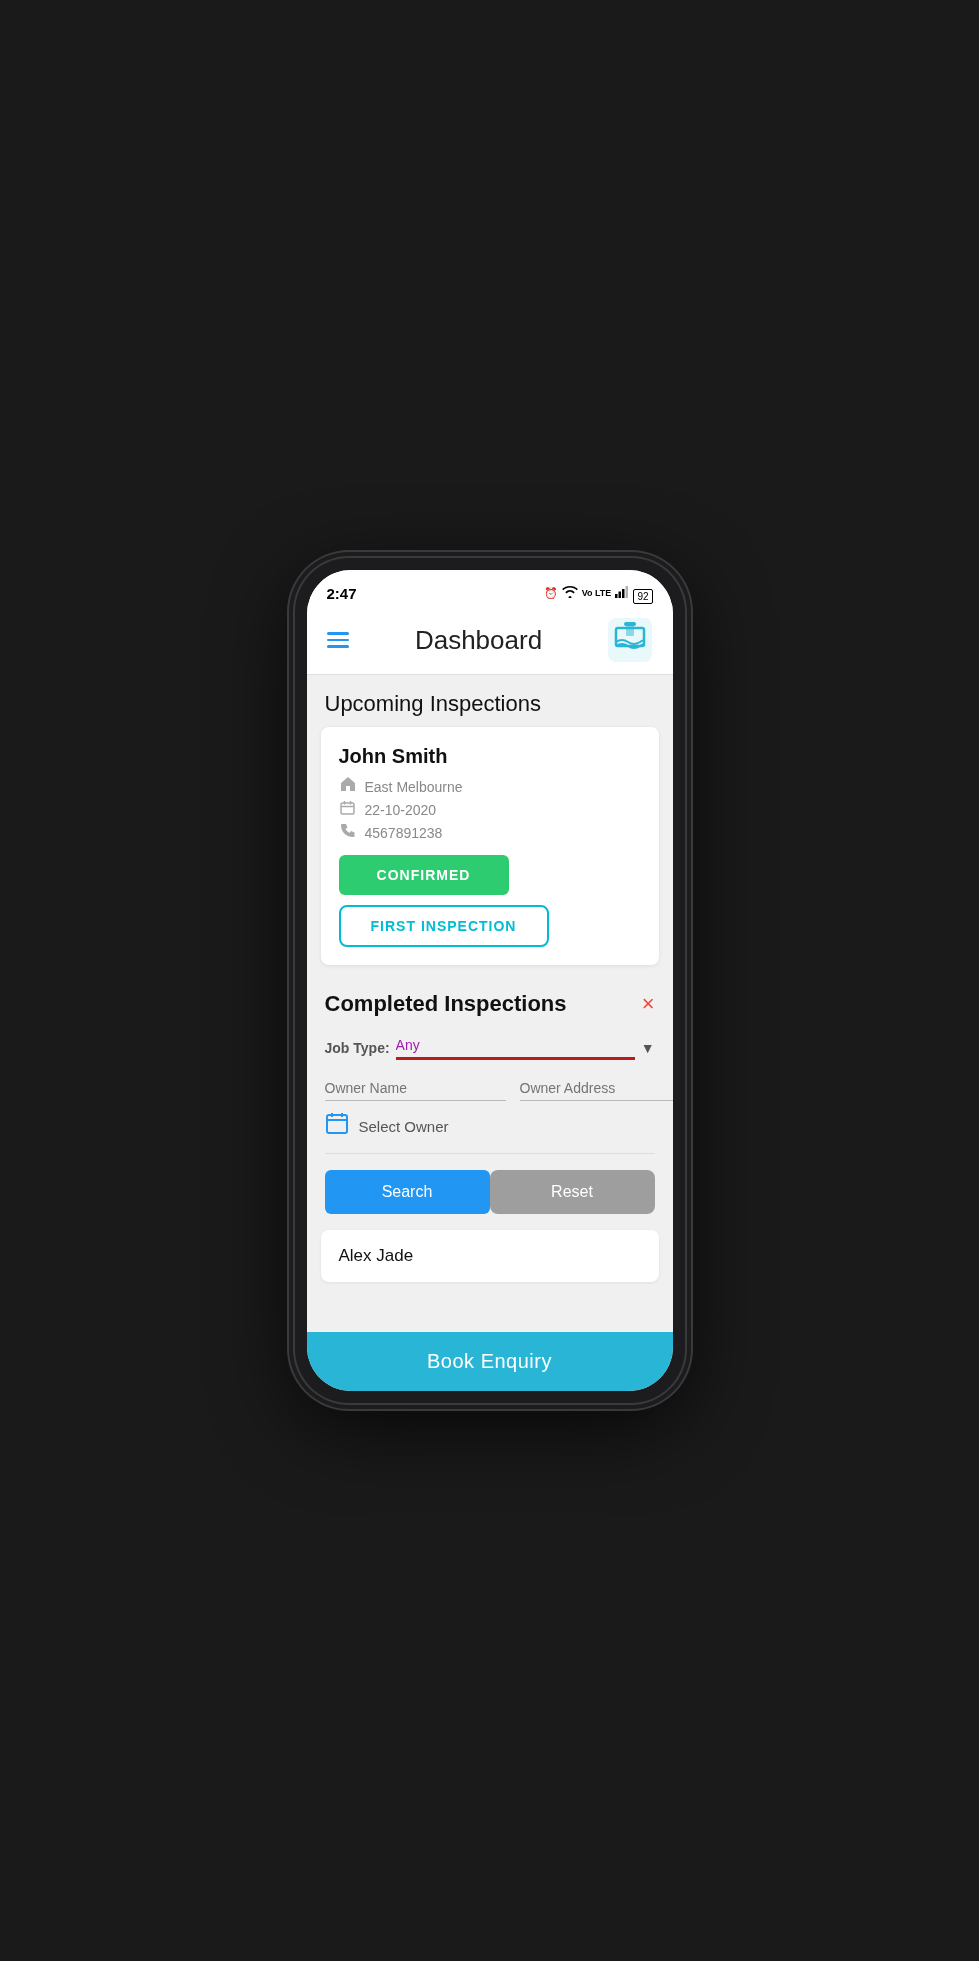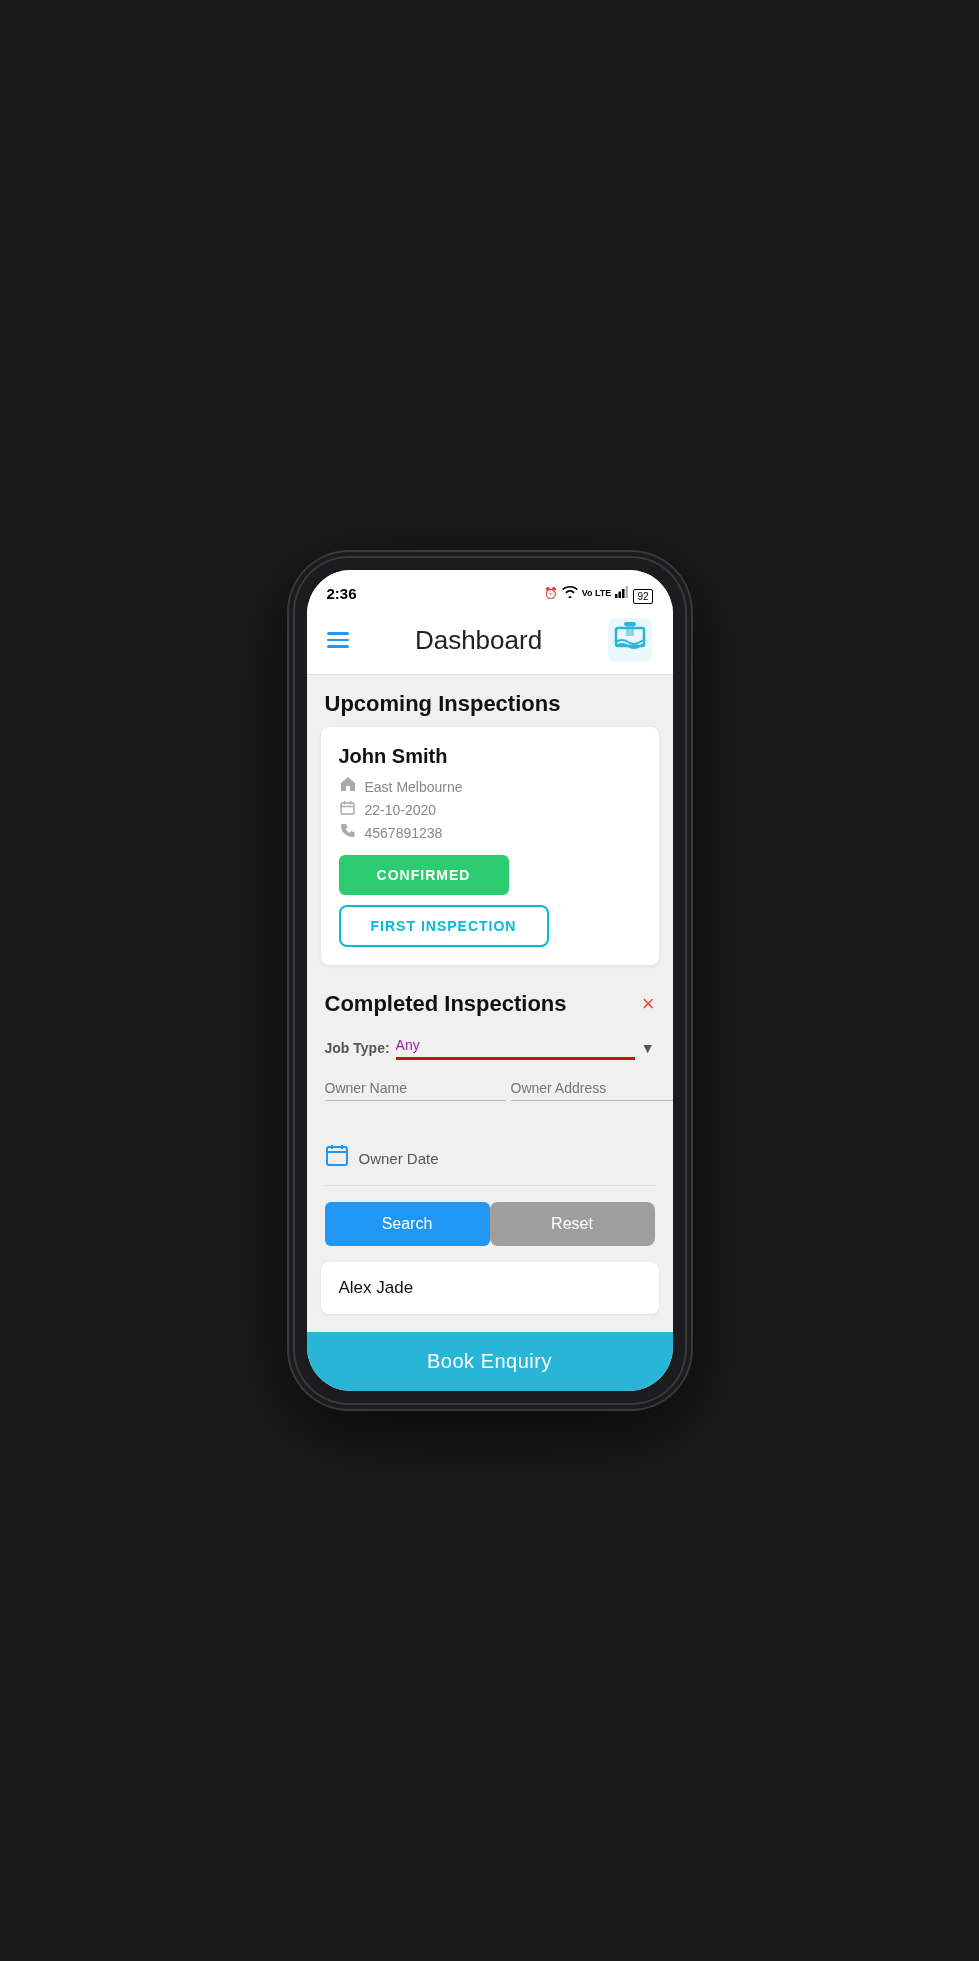--- a/index.html
+++ b/index.html
@@ -93,21 +93,21 @@
     .scroll-content {
       flex: 1;
       overflow-y: auto;
       background: #f0f0f0;
     }
     .scroll-content::-webkit-scrollbar { display: none; }
 
     
     .section-title {
       font-size: 22px;
-      font-weight: 700;
+      font-weight: 400;
       color: #111;
       padding: 16px 18px 10px;
     }
 
     
     .inspection-card {
       background: #fff;
       border-radius: 8px;
       margin: 0 14px 10px;
       padding: 18px 18px 18px;
@@ -234,22 +234,22 @@
       outline: none;
       appearance: none;
     }
     .dropdown-arrow {
       color: #555;
       font-size: 14px;
       padding-bottom: 4px;
     }
     .filter-row-2 {
       display: flex;
-      gap: 5px;
-      margin-bottom: 32px;
+      gap: 14px;
+      margin-bottom: 0;
       justify-content: space-between;
     }
     .filter-field-2 {
       flex: 1;
       display: flex;
       flex-direction: column;
     }
     .date-row {
       display: flex;
       align-items: center;
@@ -324,21 +324,21 @@
     }
   </style>
 </head>
 <body>
 
 <div class="phone-frame">
 
   <div class="phone-screen">
 
     <div class="status-bar">
-      <span class="status-time">2:36</span>
+      <span class="status-time">2:47</span>
       <div class="status-icons">
         <span>⏰</span>
         <span>
           <svg width="16" height="12" viewBox="0 0 16 12" fill="none">
             <path d="M8 10a1.5 1.5 0 110 3 1.5 1.5 0 010-3z" fill="#000"></path>
             <path d="M4.5 7.5C5.7 6.3 6.8 5.7 8 5.7s2.3.6 3.5 1.8l1.2-1.2C11.3 4.9 9.7 4 8 4s-3.3.9-4.7 2.3l1.2 1.2z" fill="#000"></path>
             <path d="M1.3 4.3C3.1 2.5 5.4 1.5 8 1.5s4.9 1 6.7 2.8l1.2-1.2C13.8 1.2 11.1 0 8 0S2.2 1.2.1 3.1l1.2 1.2z" fill="#000"></path>
           </svg>
         </span>
         <span style="font-size:9px;font-weight:700">Vo LTE</span>
@@ -442,21 +442,21 @@
 
         <div class="date-row">
           <span class="calendar-icon">
             <svg width="24" height="24" viewBox="0 0 24 24" fill="none">
               <rect x="2" y="4" width="20" height="18" rx="2" stroke="#2196F3" stroke-width="2" fill="none"></rect>
               <line x1="2" y1="9" x2="22" y2="9" stroke="#2196F3" stroke-width="2"></line>
               <line x1="7" y1="2" x2="7" y2="6" stroke="#2196F3" stroke-width="2"></line>
               <line x1="17" y1="2" x2="17" y2="6" stroke="#2196F3" stroke-width="2"></line>
             </svg>
           </span>
-          <span class="date-label">Owner Date</span>
+          <span class="date-label">Select Owner</span>
         </div>
       </div>
 
       <div class="action-buttons">
         <button class="btn-search">Search</button>
         <button class="btn-reset">Reset</button>
       </div>
 
       <div class="result-card">
         <span>Alex Jade</span>

